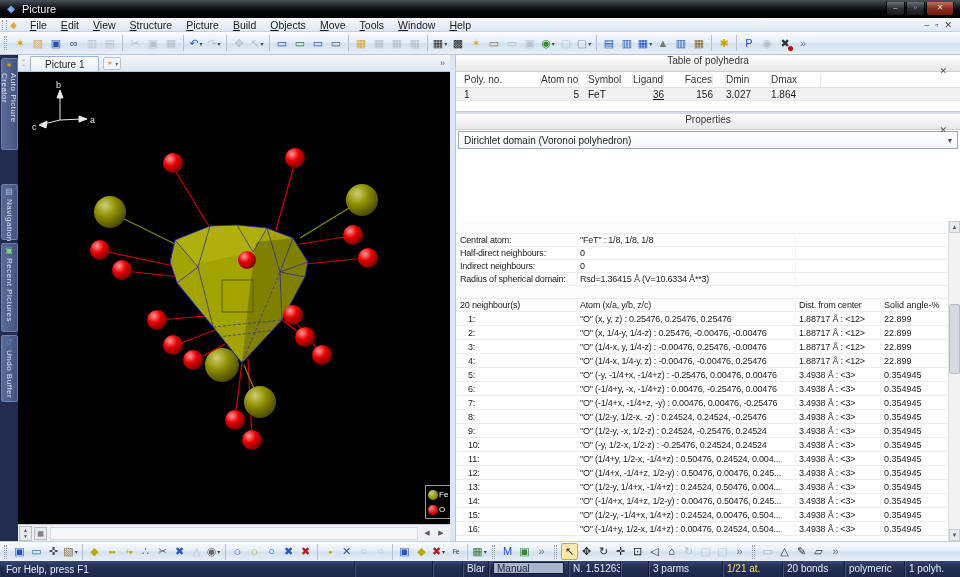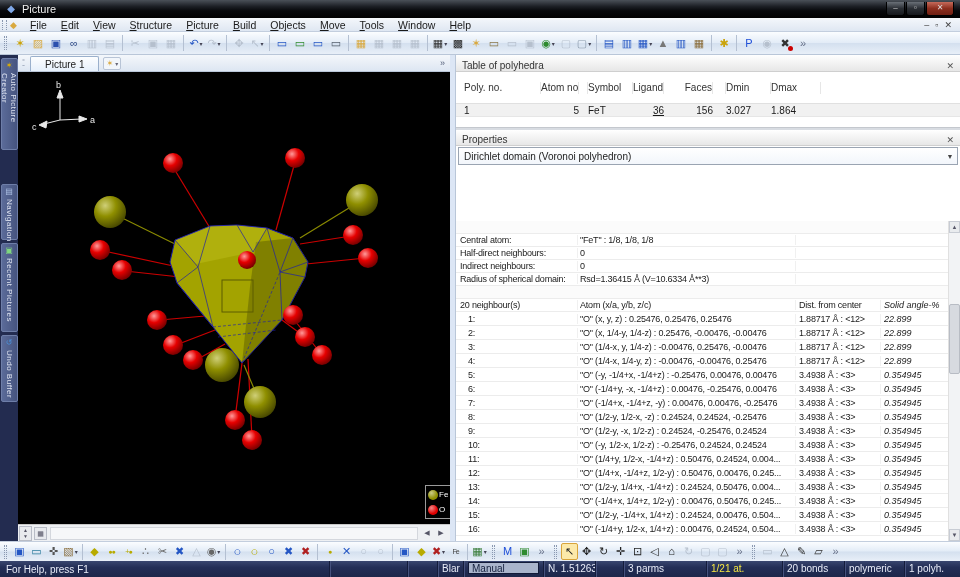--- a/index.html
+++ b/index.html
@@ -76,45 +76,45 @@
   .hbtn { width:13px; height:13px; border:1px solid #b8bcc6; background:#e8eaee; font-size:7px; color:#556; text-align:center; line-height:12px; margin-left:2px; }
   .htrack { flex:1; height:13px; background:#f6f7f9; border:1px solid #d4d7dd; margin-left:3px; }
   .harrows { display:flex; margin:0 2px; }
   .harrow { width:14px; height:13px; font-size:7px; color:#556; text-align:center; line-height:12px; }
 
   .vsplit { position:absolute; left:450px; top:0; width:5px; height:486px; background:#dce6f5; }
 
   
   .rightpanel { position:absolute; left:455px; top:0; width:505px; height:486px; background:#fff; border-left:1px solid #b9c6d8; }
   .phead { height:17px; background:linear-gradient(#ffffff,#e7e7e7); border-bottom:1px solid #cfcfcf;
-    display:flex; align-items:flex-end; font-size:10px; color:#333; padding:0 6px; }
+    display:flex; align-items:center; font-size:10px; color:#333; padding:0 13px;flex-direction:column; }
   .phead .x { margin-left:auto; color:#555; font-size:9px; }
   .hsplit { height:3px; background:#d8dce2; border-top:1px solid #c4c8ce; }
 
   .polyrow { display:flex; font-size:10px; color:#1a1a1a; align-items:center; }
-  .pg-head { height:32px; border-bottom:1px solid #e0e0e0; color:#333; }
+  .pg-head { height:16px; border-bottom:1px solid #e0e0e0; color:#333; }
   .pg-head .pc { border-right:1px solid #e6e6e6; height:12px; line-height:12px; }
   .pg-data { height:13px; background:#f1f1f1; border-bottom:1px solid #e6e6e6; }
   .pc { white-space:nowrap; overflow:hidden; }
 
   .props-sel { height:18px; margin:1px 2px; border:1px solid #9aa4b2; background:linear-gradient(#fff,#f2f6fb);
     display:flex; align-items:center; font-size:10px; color:#222; padding-left:5px; }
   .props-sel .dd { margin-left:auto; width:14px; text-align:center; font-size:7px; color:#444; }
   .pbody { position:absolute; left:0; top:166px; right:0; bottom:0; }
   .ptable { position:absolute; left:0; top:0; right:12px; bottom:0; overflow:hidden; font-size:9px; color:#1a1a1a; }
   .prow { display:flex; border-bottom:1px solid #ececec; align-items:center; }
   .prow.blank { height:13px; background:#fbfbfb; }
   .prow.info { height:13px; }
   .prow.nrow { height:14px; }
   .prow.hdr { height:13px; }
   .pc1 { width:122px; padding-left:4px; border-right:1px solid #f0f0f0; white-space:nowrap; overflow:hidden; letter-spacing:-.2px; }
   .nrow .pc1 { padding-left:12px; }
   .pc2 { width:218px; padding-left:2px; border-right:1px solid #f0f0f0; white-space:nowrap; overflow:hidden; letter-spacing:-.2px; }
   .pc3 { width:85px; padding-left:3px; border-right:1px solid #f0f0f0; white-space:nowrap; overflow:hidden; letter-spacing:-.2px; }
-  .pc4 { flex:1; padding-left:3px; white-space:nowrap; overflow:hidden;font-style:italic; }
+  .pc4 { flex:1; padding-left:3px; white-space:nowrap; overflow:hidden; }
   .pscroll { position:absolute; right:0; top:0; width:12px; bottom:0; background:#f2f3f5; border-left:1px solid #e0e0e0; }
   .sbtn { position:absolute; left:0; width:11px; height:12px; background:#e9ebee; border:1px solid #c8ccd4; font-size:6px; color:#556; text-align:center; line-height:11px; }
   .sthumb { position:absolute; left:0; top:83px; width:11px; height:70px; background:#d7dae0; border:1px solid #b8bcc4; border-radius:2px; }
 
   
   .statusbar { position:absolute; left:0; top:561px; width:960px; height:16px; background:linear-gradient(#39466f,#232e56 40%,#1d274a);
     display:flex; align-items:center; color:#e8ecf8; font-size:10px; }
   .st-msg { flex:1; padding-left:6px; white-space:nowrap; overflow:hidden; }
   .st-cell { height:16px; line-height:16px; padding:0 4px; border-left:1px solid #141c3a; box-shadow:inset 1px 0 0 #46527e; white-space:nowrap; overflow:hidden; }
   .st-cell.hl { color:#f5e642; }
@@ -784,21 +784,21 @@
 
   <div class="statusbar">
     <span class="st-msg">For Help, press F1</span>
     <span id="st-cells" style="display:flex;height:16px;">
         <span class="st-cell" style="width: 78px;"></span>
         <span class="st-cell" style="width: 30px;"></span>
         <span class="st-cell" style="width: 26px;">Blar</span>
         <span class="st-cell" style="width: 80px;"><span class="st-inset">Manual</span></span>
         <span class="st-cell" style="width: 52px;">N. 1.51263 Å</span>
         <span class="st-cell" style="width: 28px;"></span>
-        <span class="st-cell" style="width: 83px;">3 parms</span>
-        <span class="st-cell hl" style="width: 76px;">1/21 at.</span>
+        <span class="st-cell" style="width: 74px;">3 parms</span>
+        <span class="st-cell hl" style="width: 60px;">1/21 at.</span>
         <span class="st-cell" style="width: 62px;">20 bonds</span>
         <span class="st-cell" style="width: 60px;">polymeric</span>
         <span class="st-cell" style="width: 56px;">1 polyh.</span>
       </span>
   </div>
 
 </div>
 
 </body></html>

